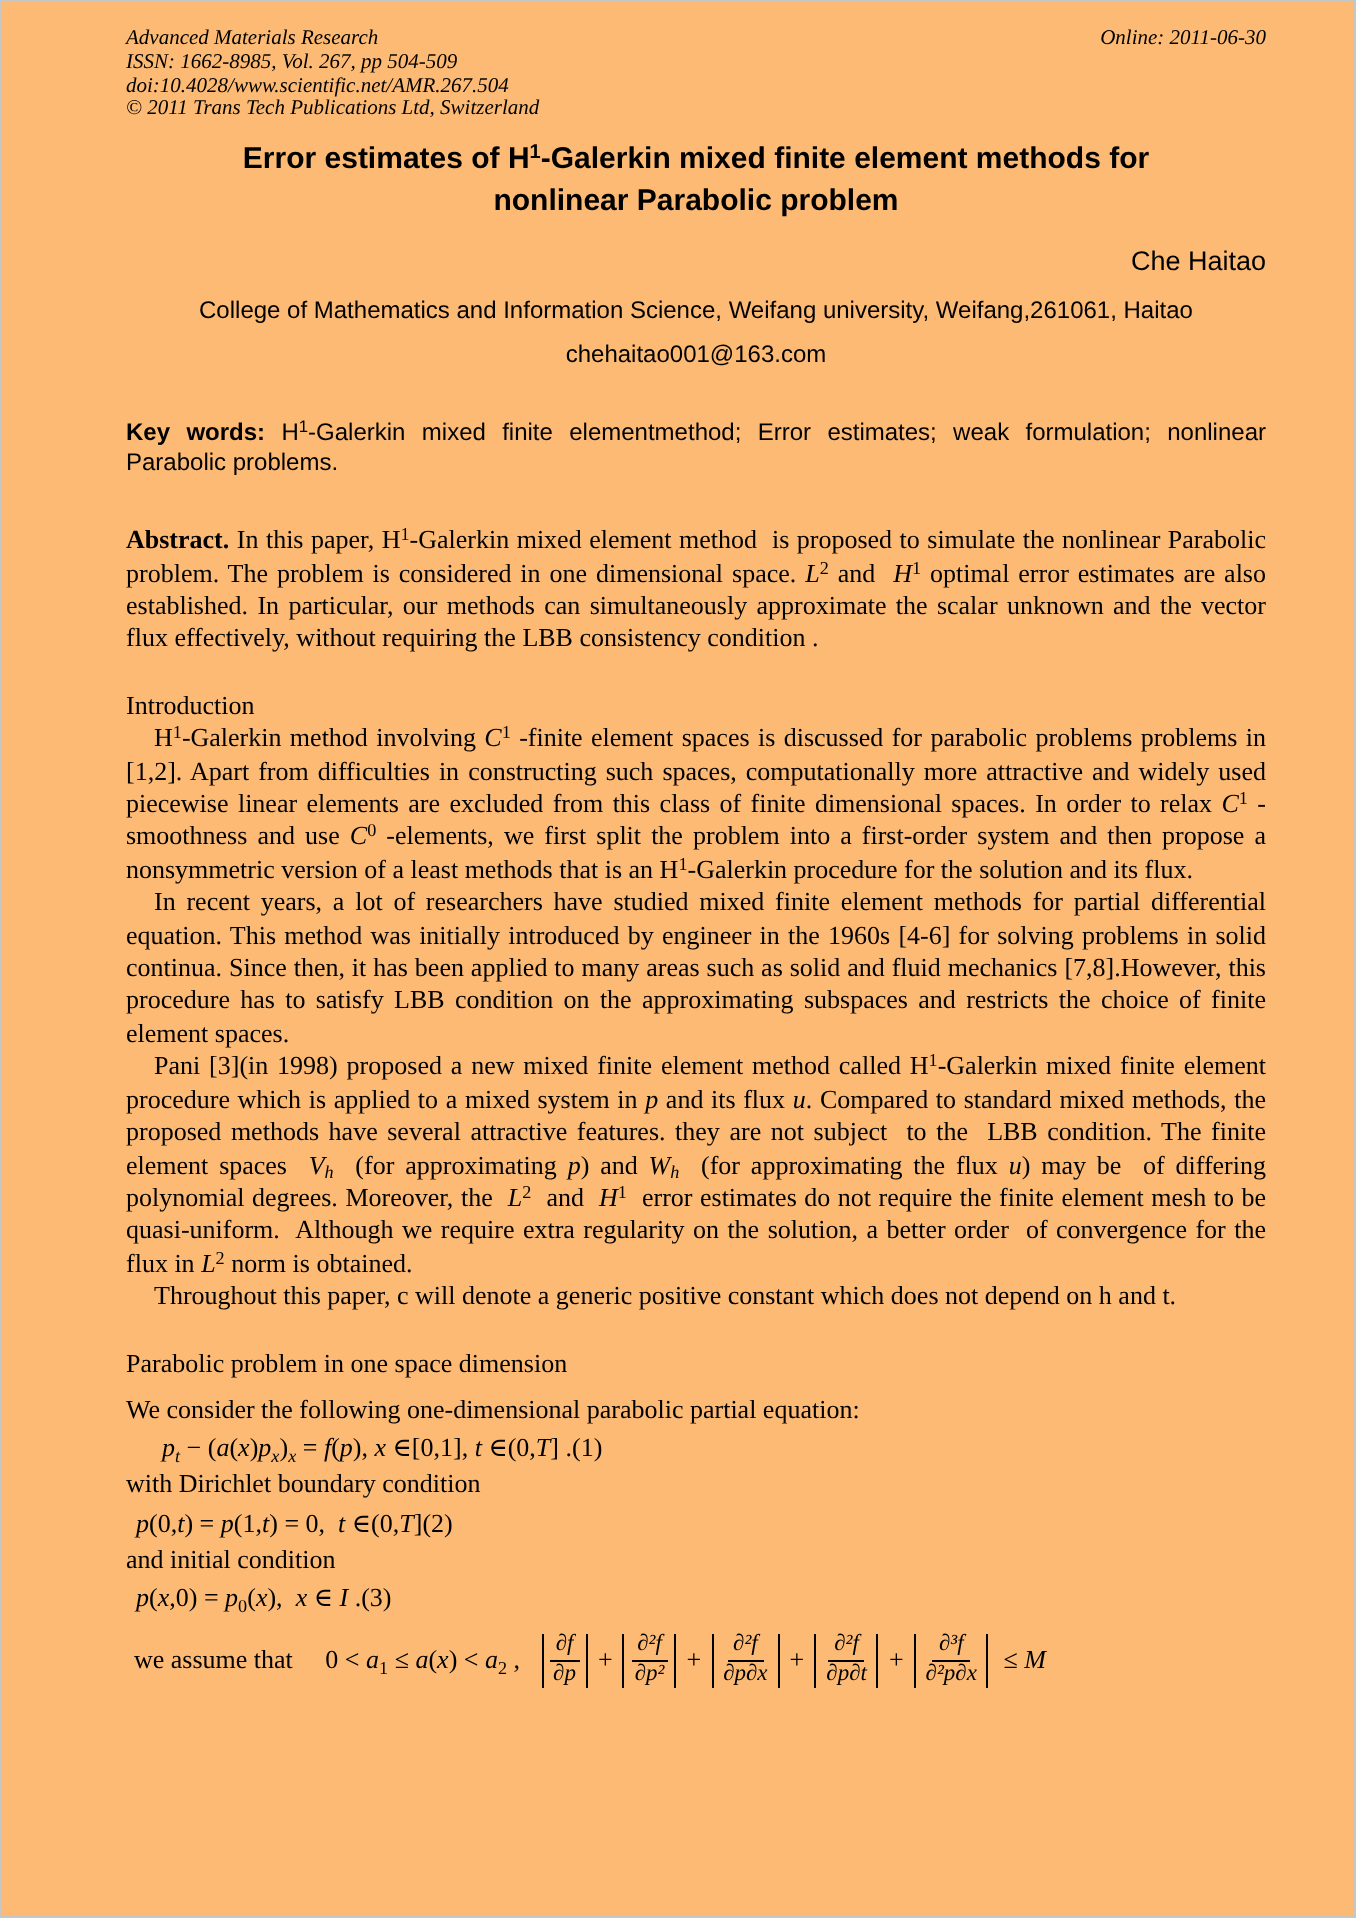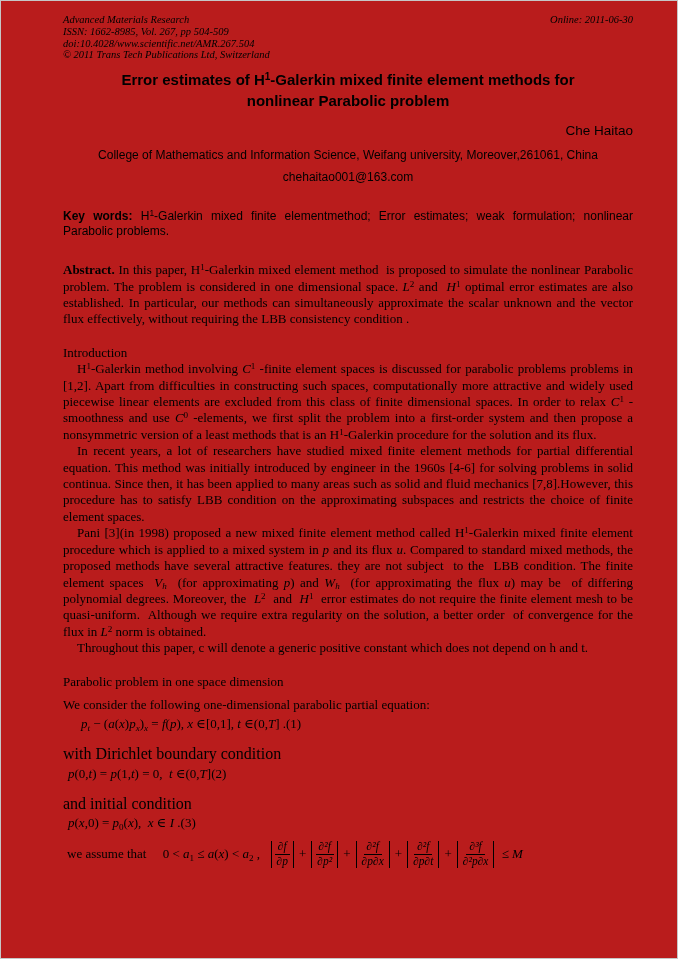--- a/index.html
+++ b/index.html
@@ -1,18 +1,18 @@
 <!DOCTYPE html>
 <html><head>
 <meta charset="utf-8">
 <style>
   html,body{margin:0;padding:0;background:#e9e9e9;}
   .page{
     width:678px;height:959px;box-sizing:border-box;
-    margin:0 auto;background:#b91c1c;border:1px solid #c6c6c6;
+    margin:0 auto;background:#fdba74;border:1px solid #c6c6c6;
     padding:13px 44px 0 62px;overflow:hidden;color:#000;
     font-family:"Liberation Serif","DejaVu Serif",serif;
   }
   
   .header-row{display:flex;justify-content:space-between;align-items:flex-start;
     font-style:italic;font-size:10.5px;line-height:11.8px;}
   
   .title-block{margin-top:9px;text-align:center;font-weight:bold;font-size:15px;line-height:19px;
     font-family:"Liberation Sans","DejaVu Sans",sans-serif;}
   .title-sup{font-size:10px;position:relative;top:-0.5em;}
@@ -20,21 +20,21 @@
   .affil{margin-top:10px;text-align:center;font-size:12px;font-family:"Liberation Sans","DejaVu Sans",sans-serif;}
   .email{margin-top:8px;text-align:center;font-size:12px;font-family:"Liberation Sans","DejaVu Sans",sans-serif;}
   
   .keywords{margin-top:25px;font-size:12px;line-height:15px;
     font-family:"Liberation Sans","DejaVu Sans",sans-serif;text-align:justify;}
   
   .abstract{margin-top:23px;font-size:13px;line-height:16.4px;text-align:justify;}
   .h-bold{margin-top:17px;font-weight:normal;font-size:13px;line-height:16.4px;}
   .para{font-size:13px;line-height:16.4px;text-align:justify;text-indent:14px;margin:0;}
   .lead{margin-top:7px;font-size:13px;line-height:16.4px;}
-  .inter{font-size:16px;line-height:16.4px;margin-top:14px;}
+  .inter{font-size:13px;line-height:16.4px;margin-top:2px;}
   
   .eqrow{display:flex;align-items:center;
     font-size:13px;line-height:17px;margin-top:2px;}
   .eq-ind1{padding-left:18px;}
   .eq-ind2{padding-left:5px;}
   .eqnum{font-style:normal;}
   
   .seg-wrap{white-space:pre-wrap;}
   .seg-b{font-weight:bold;}
   .seg-i{font-style:italic;}
@@ -65,21 +65,21 @@
     </div>
     <div>Online: 2011-06-30</div>
   </div>
 
   <div class="title-block">
     <span>Error estimates of H</span><span class="title-sup">1</span><span>-Galerkin mixed finite element methods for</span><br>
     <span>nonlinear  Parabolic problem</span>
   </div>
 
   <div class="author">Che Haitao</div>
-  <div class="affil">College of Mathematics and Information Science, Weifang university, Moreover,261061, China</div>
+  <div class="affil">College of Mathematics and Information Science, Weifang university, Weifang,261061, Haitao</div>
   <div class="email">chehaitao001@163.com</div>
 
   <div class="keywords seg-wrap"><span class="seg-b">Key words: </span><span>H</span><span class="seg-sup">1</span><span>-Galerkin mixed finite elementmethod; Error estimates; weak formulation; nonlinear Parabolic problems.</span></div>
 
   <div class="abstract seg-wrap"><span class="seg-b">Abstract.</span><span> In this paper, H</span><span class="seg-sup">1</span><span>-Galerkin mixed element method  is proposed to simulate the nonlinear Parabolic problem. The problem is considered in one dimensional space. </span><span class="seg-i">L</span><span class="seg-sup">2</span><span> and  </span><span class="seg-i">H</span><span class="seg-sup">1</span><span> optimal error estimates are also established. In particular, our methods can simultaneously approximate the scalar unknown and the vector flux effectively, without requiring the LBB consistency condition .</span></div>
 
   <div class="h-bold">Introduction</div>
 
   <p class="para seg-wrap"><span>H</span><span class="seg-sup">1</span><span>-Galerkin method involving </span><span class="seg-i">C</span><span class="seg-sup">1</span><span> -finite element spaces is discussed for parabolic problems problems in [1,2]. Apart from difficulties in constructing such spaces, computationally more attractive and widely used piecewise linear elements are excluded from this class of finite dimensional spaces. In order to relax </span><span class="seg-i">C</span><span class="seg-sup">1</span><span> -smoothness and use </span><span class="seg-i">C</span><span class="seg-sup">0</span><span> -elements, we first split the problem into a first-order system and then propose a nonsymmetric version of a least methods that is an H</span><span class="seg-sup">1</span><span>-Galerkin procedure for the solution and its flux.</span></p>
   <p class="para seg-wrap"><span>In recent years, a lot of researchers have studied mixed finite element methods for partial differential equation. This method was initially introduced by engineer in the 1960s [4-6] for solving problems in solid continua. Since then, it has been applied to many areas such as solid and fluid mechanics [7,8].However, this procedure has to satisfy LBB condition on the approximating subspaces and restricts the choice of finite element spaces.</span></p>

